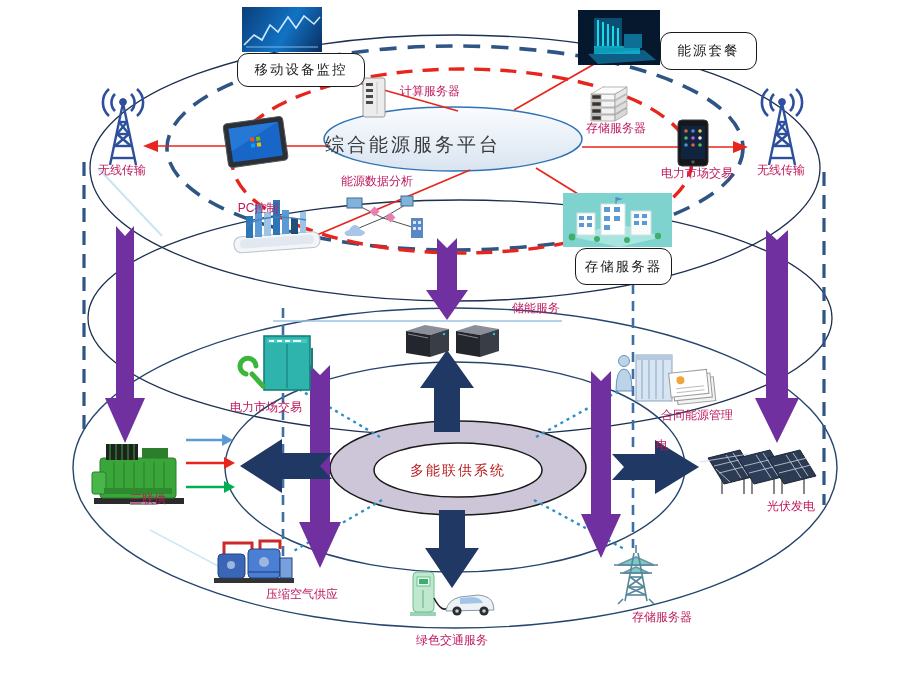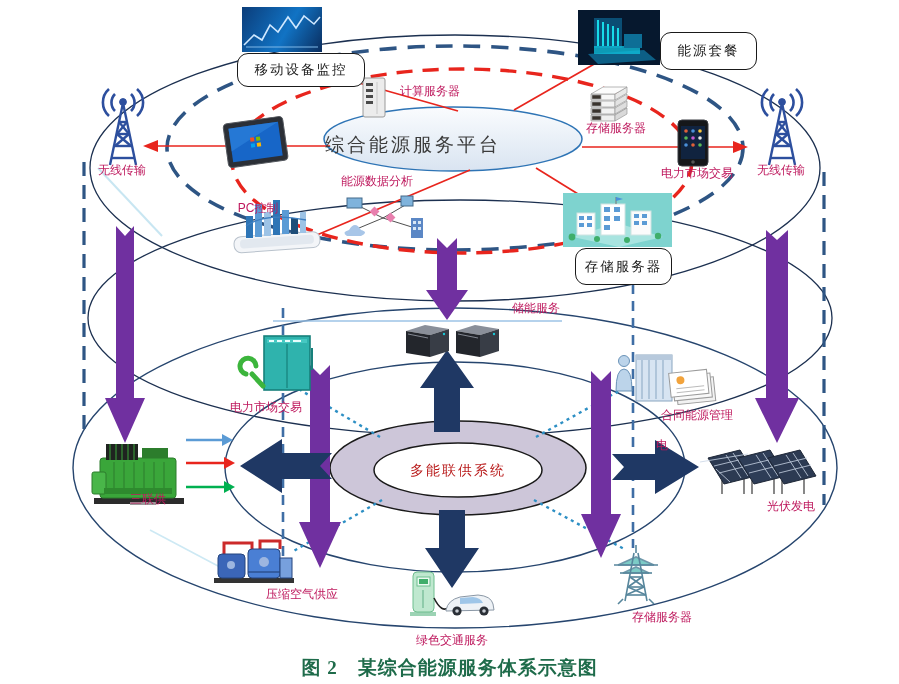--- a/index.html
+++ b/index.html
@@ -522,15 +522,14 @@
 <div class="lbl" style="left:653px;top:439px;width:18px;">电</div>
 <div class="lbl" style="left:120px;top:493px;width:56px;">三联供</div>
 <div class="lbl" style="left:760px;top:500px;width:62px;">光伏发电</div>
 <div class="lbl" style="left:256px;top:588px;width:92px;">压缩空气供应</div>
 <div class="lbl" style="left:406px;top:634px;width:92px;">绿色交通服务</div>
 <div class="lbl" style="left:630px;top:611px;width:64px;">存储服务器</div>
 
 <div id="platform-label" style="left:325px;top:132px;width:258px;">综合能源服务平台</div>
 <div id="core-label" style="left:372px;top:462px;width:172px;">多能联供系统</div>
 
-<div id="caption" style="left:0;top:655px;">图 2　某综合能源服务体系示意图</div>
 
 </div>
 
 </body></html>

